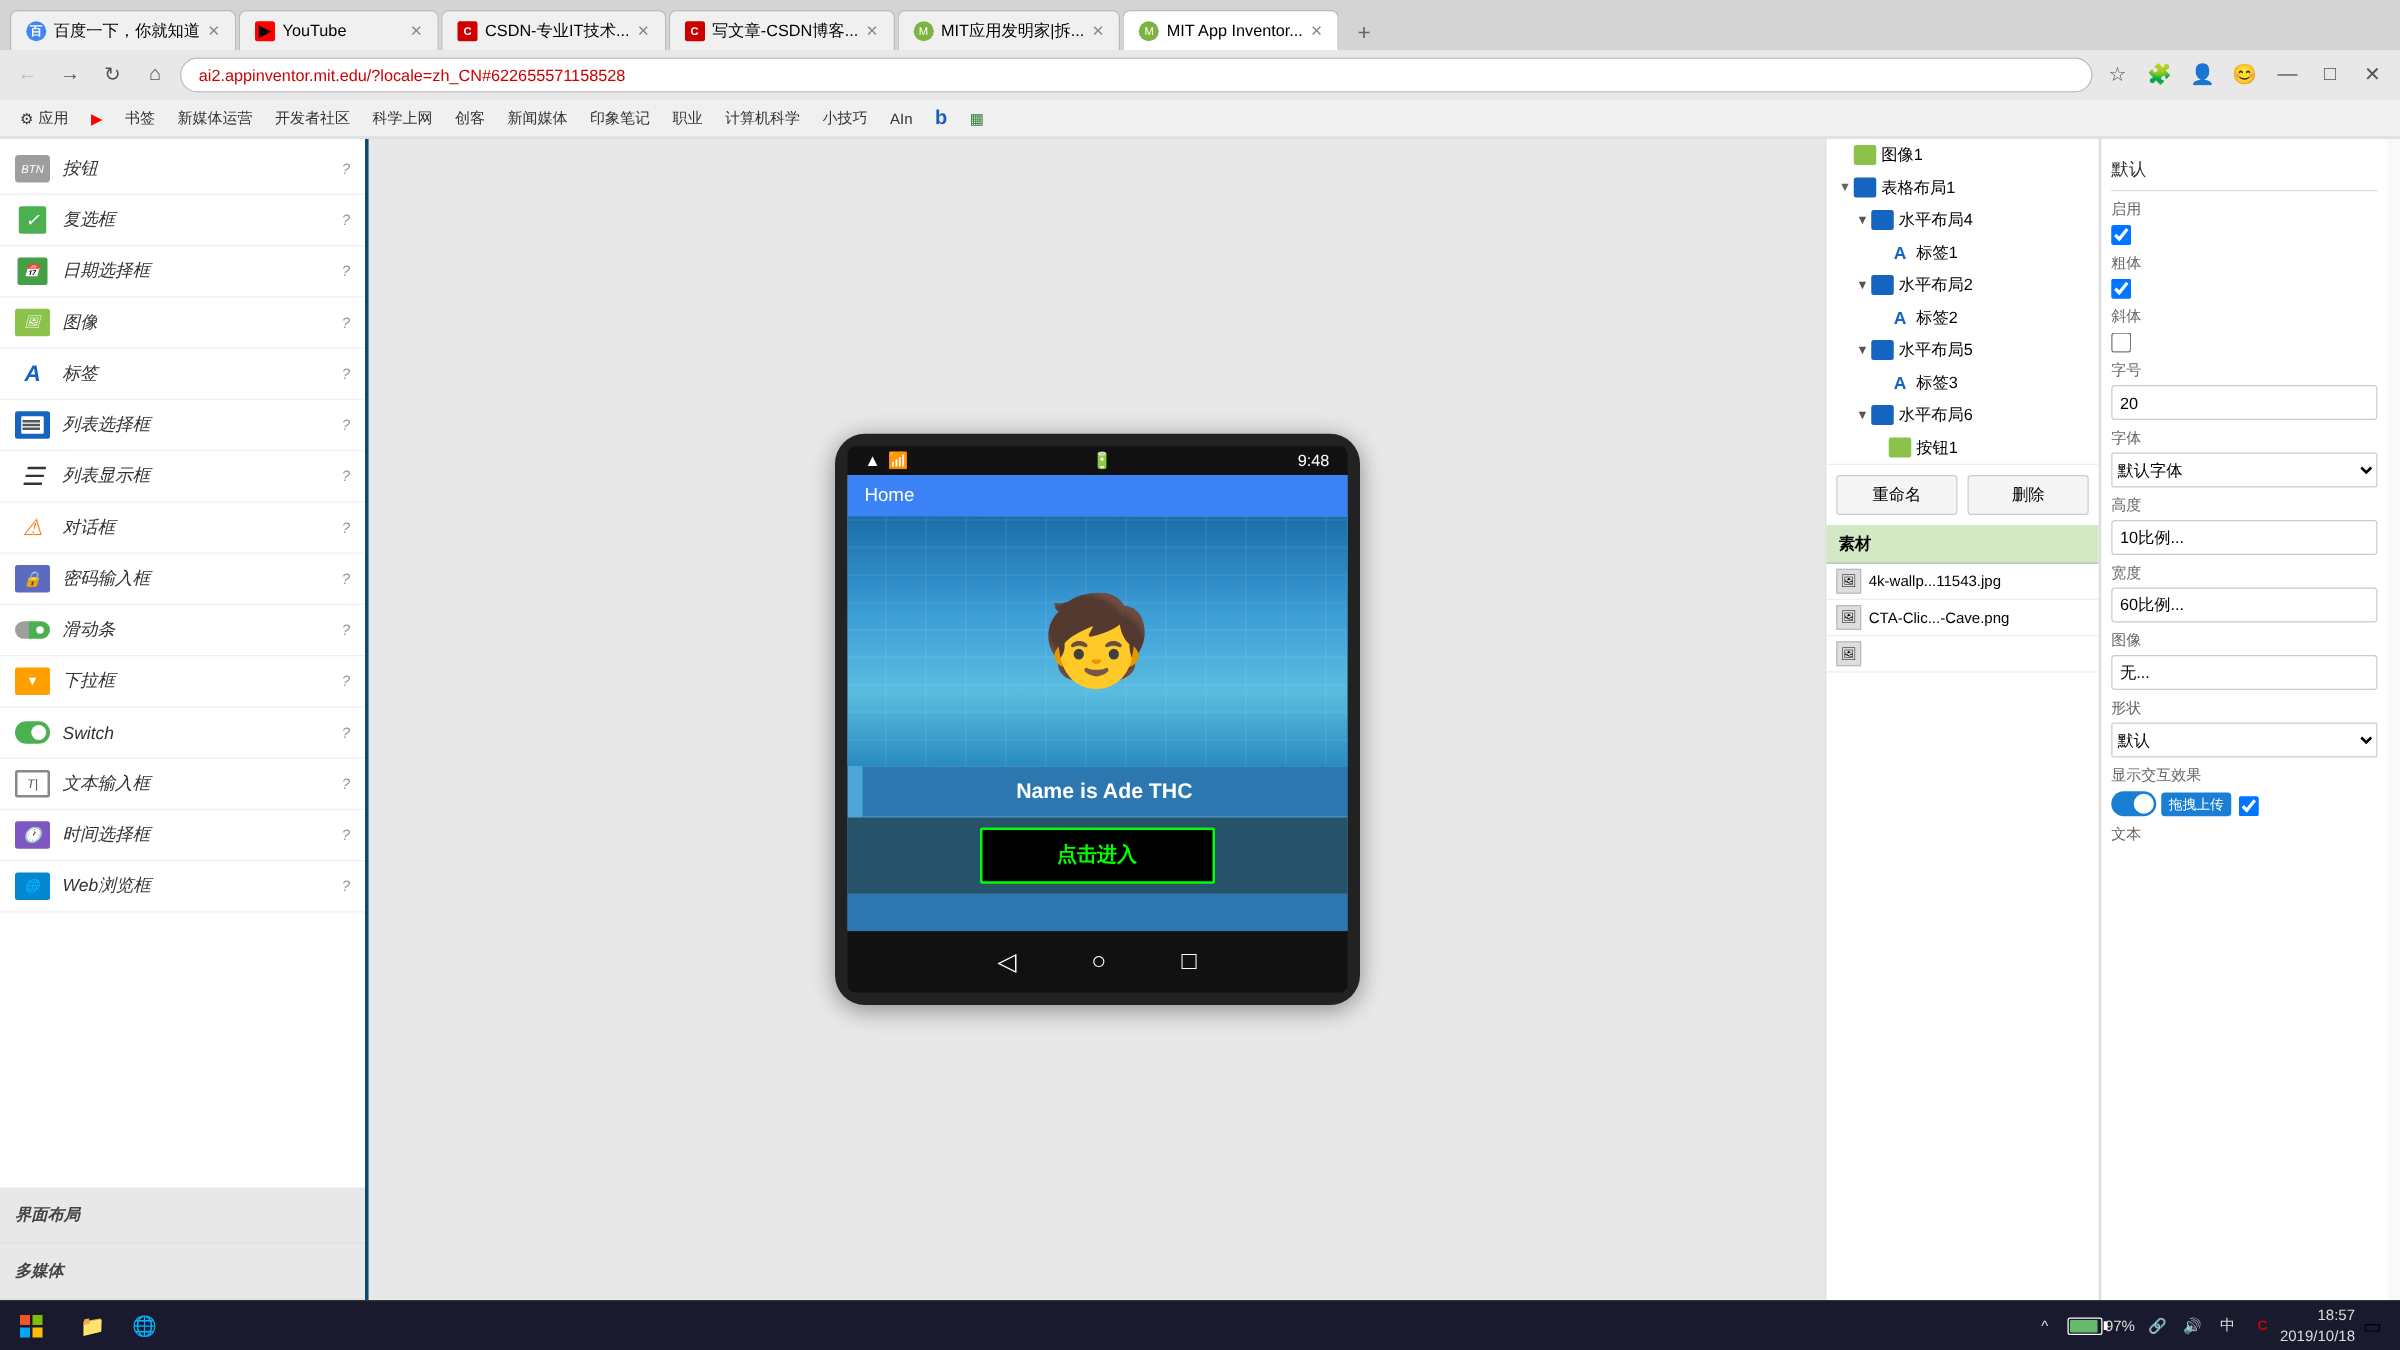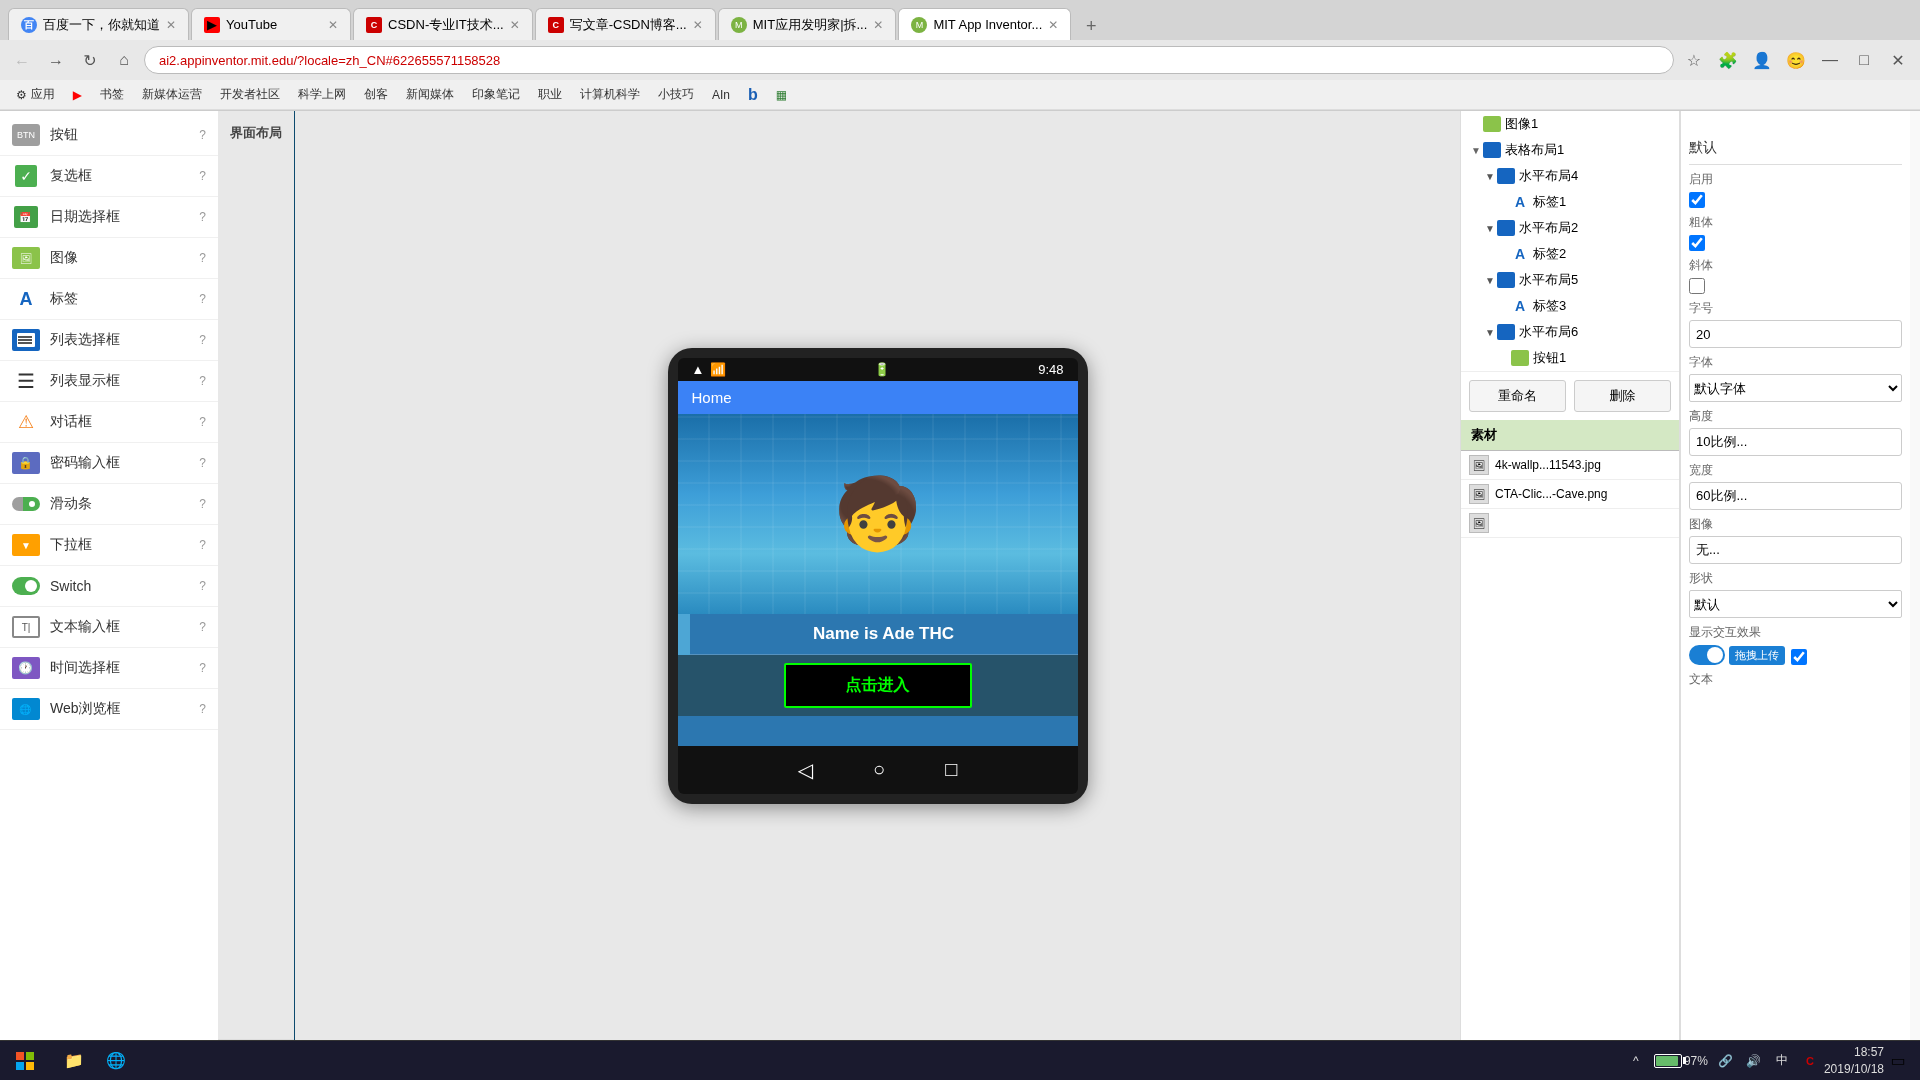--- a/index.html
+++ b/index.html
@@ -22,21 +22,21 @@
     .toolbar-icons { display: flex; align-items: center; gap: 6px; }
     .toolbar-icon { width: 28px; height: 28px; display: flex; align-items: center; justify-content: center; cursor: pointer; border-radius: 50%; color: #555; font-size: 16px; }
 
     .bookmarks-bar { display: flex; align-items: center; height: 30px; padding: 0 8px; background: #f0f0f0; border-bottom: 1px solid #ddd; gap: 2px; font-size: 12px; }
     .bookmark-item { display: flex; align-items: center; padding: 2px 8px; border-radius: 3px; cursor: pointer; white-space: nowrap; color: #333; gap: 4px; }
 
     
     .main-content { display: flex; flex: 1; overflow: hidden; background: #f9f9f9; }
 
     
-    .left-sidebar { width: 295px; background: #fff; border-right: 1px solid #0c4a6e; display: flex; flex-direction: row; overflow-y: auto; }
+    .left-sidebar { width: 295px; background: #fff; border-right: 3px solid #0c4a6e; display: flex; flex-direction: column; overflow-y: auto; font-style: italic; }
     .component-list { flex: 1; padding: 4px 0; }
     .component-item { display: flex; align-items: center; padding: 6px 12px; cursor: pointer; border-bottom: 1px solid #f0f0f0; }
     .component-icon { width: 28px; height: 28px; margin-right: 10px; display: flex; align-items: center; justify-content: center; flex-shrink: 0; }
     .component-name { flex: 1; font-size: 14px; color: #333; }
     .component-help { color: #999; font-size: 12px; margin-left: 4px; cursor: pointer; }
     .section-header { padding: 13px 12px; background: #e8e8e8; font-size: 13px; font-weight: bold; color: #444; border-bottom: 1px solid #ddd; cursor: pointer; }
 
     
     .center-panel { flex: 1; display: flex; align-items: center; justify-content: center; background: #e8e8e8; position: relative; }
     .phone-wrapper { background: #222; border-radius: 24px; padding: 10px; box-shadow: 0 4px 20px rgba(0,0,0,0.4); width: 420px; }
@@ -62,21 +62,21 @@
     
     .right-sidebar { width: 230px; background: #fff; border-left: 1px solid #ddd; display: flex; flex-direction: column; overflow-y: auto; }
 
     
     .component-tree { width: 220px; background: #fff; border-left: 1px solid #ddd; border-right: 1px solid #ddd; display: flex; flex-direction: column; overflow-y: auto; }
     .tree-item { display: flex; align-items: center; padding: 4px 8px; font-size: 13px; cursor: pointer; }
     .tree-indent { margin-left: 14px; }
     .tree-icon { width: 18px; height: 18px; margin-right: 4px; display: flex; align-items: center; justify-content: center; font-size: 12px; flex-shrink: 0; }
     .tree-toggle { width: 14px; height: 14px; display: flex; align-items: center; justify-content: center; font-size: 10px; color: #666; flex-shrink: 0; }
 
-    .properties-panel { padding: 18px 8px; }
+    .properties-panel { padding: 6px 8px; }
     .prop-label { font-size: 12px; color: #666; margin-bottom: 3px; margin-top: 6px; }
     .prop-input { width: 100%; height: 28px; border: 1px solid #ccc; border-radius: 3px; padding: 0 6px; font-size: 13px; }
     .prop-select { width: 100%; height: 28px; border: 1px solid #ccc; border-radius: 2px; font-size: 13px; background: #fff; }
     .prop-checkbox { width: 16px; height: 16px; }
     .prop-row { display: flex; align-items: center; gap: 6px; margin: 4px 0; }
 
     .action-buttons { display: flex; gap: 8px; padding: 8px; border-top: 1px solid #eee; }
     .action-btn { flex: 1; padding: 6px; border: 1px solid #ccc; background: #f5f5f5; border-radius: 3px; font-size: 13px; cursor: pointer; text-align: center; }
 
     .assets-section { background: #d4e8c4; padding: 6px 10px; font-size: 13px; font-weight: bold; border-bottom: 1px solid #bbb; }
@@ -341,20 +341,21 @@
       <div class="component-item">
         <div class="component-icon">
           <div style="width:28px;height:22px;background:#0288d1;border-radius:2px;display:flex;align-items:center;justify-content:center;color:#fff;font-size:10px;">🌐</div>
         </div>
         <span class="component-name">Web浏览框</span>
         <span class="component-help">?</span>
       </div>
     </div>
 
     <div class="section-header">界面布局</div>
+    <div class="section-header">多媒体</div>
   </div>
 
   <div class="center-panel">
     <div class="phone-wrapper">
 
       <div class="phone-status-bar">
         <div style="display:flex;gap:6px;align-items:center;">
           <span>▲</span>
           <span>📶</span>
         </div>

